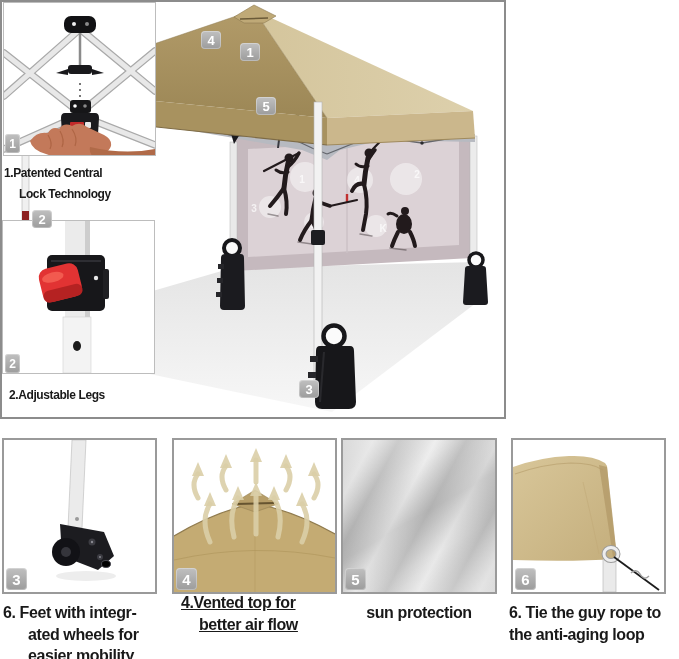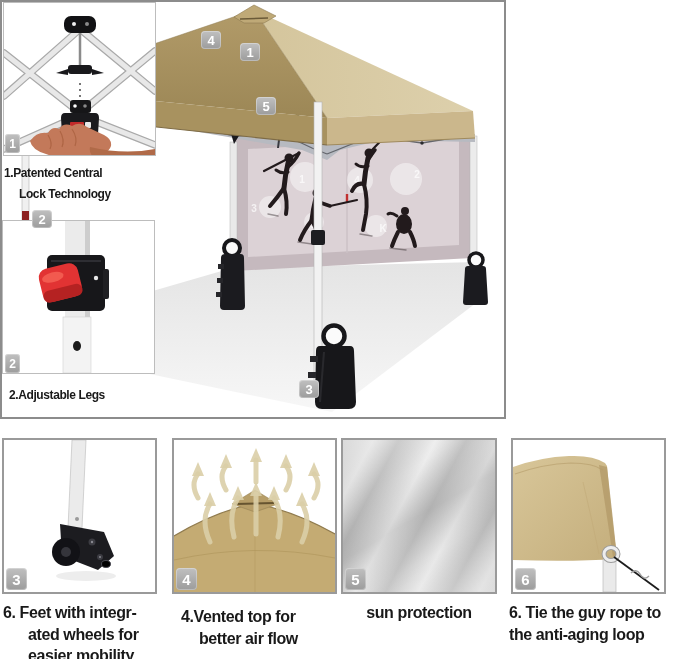--- a/index.html
+++ b/index.html
@@ -376,21 +376,21 @@
       <path d="M118,133 q5,-5 9,1 q4,7 9,2" stroke="#a0a0a0" stroke-width="1.4" fill="none"></path>
     </svg>
     <div class="badge badge-lg" style="left:2px;bottom:2px;">6</div>
   </div>
 
   <div class="cap cap-bot" style="left:3px;top:602px;width:168px;">
     <span class="line">6. Feet with integr-</span>
     <span class="line ind19">ated wheels for</span>
     <span class="line ind19">easier mobility</span>
   </div>
-  <div class="cap cap-bot" style="left:181px;top:606px;width:160px;">
+  <div class="cap cap-bot" style="left:181px;top:592px;width:160px;text-decoration:underline;">
     <span class="line">4.Vented top for</span>
     <span class="line ind9">better air flow</span>
   </div>
   <div class="cap cap-bot center" style="left:341px;top:602px;width:156px;">
     <span class="line">sun protection</span>
   </div>
   <div class="cap cap-bot" style="left:509px;top:602px;width:170px;">
     <span class="line">6. Tie the guy rope to</span>
     <span class="line">the anti-aging loop</span>
   </div>

